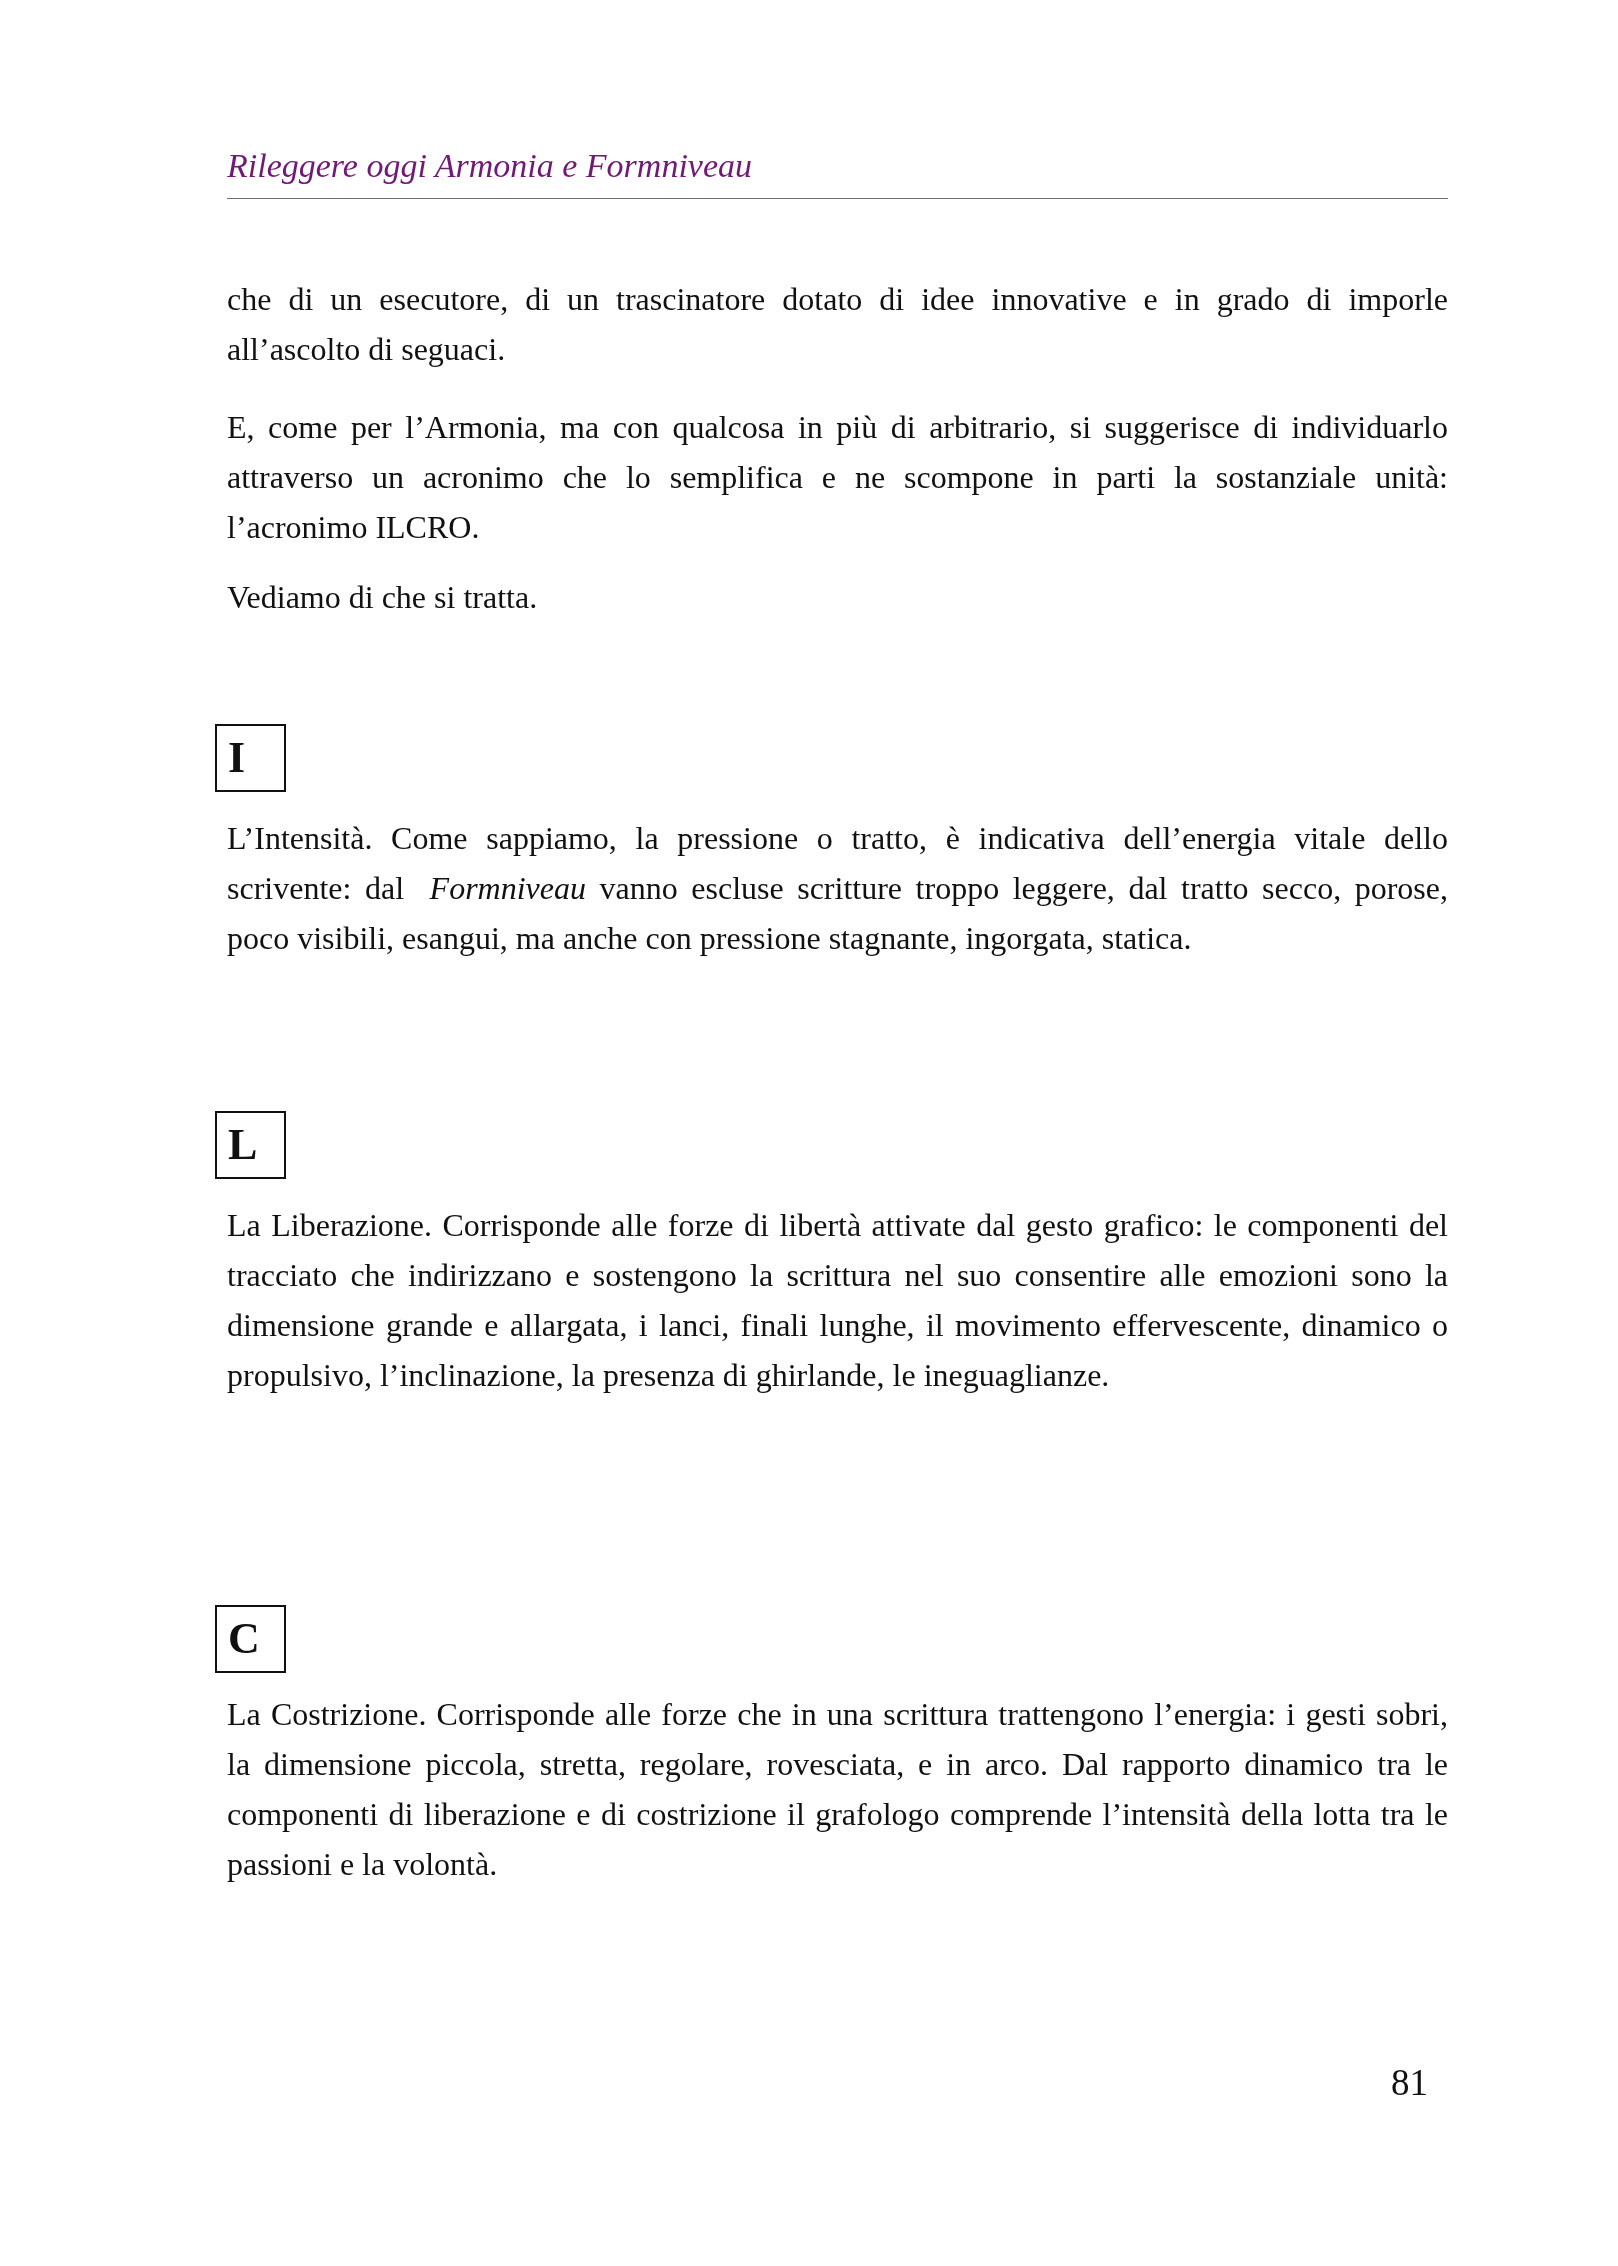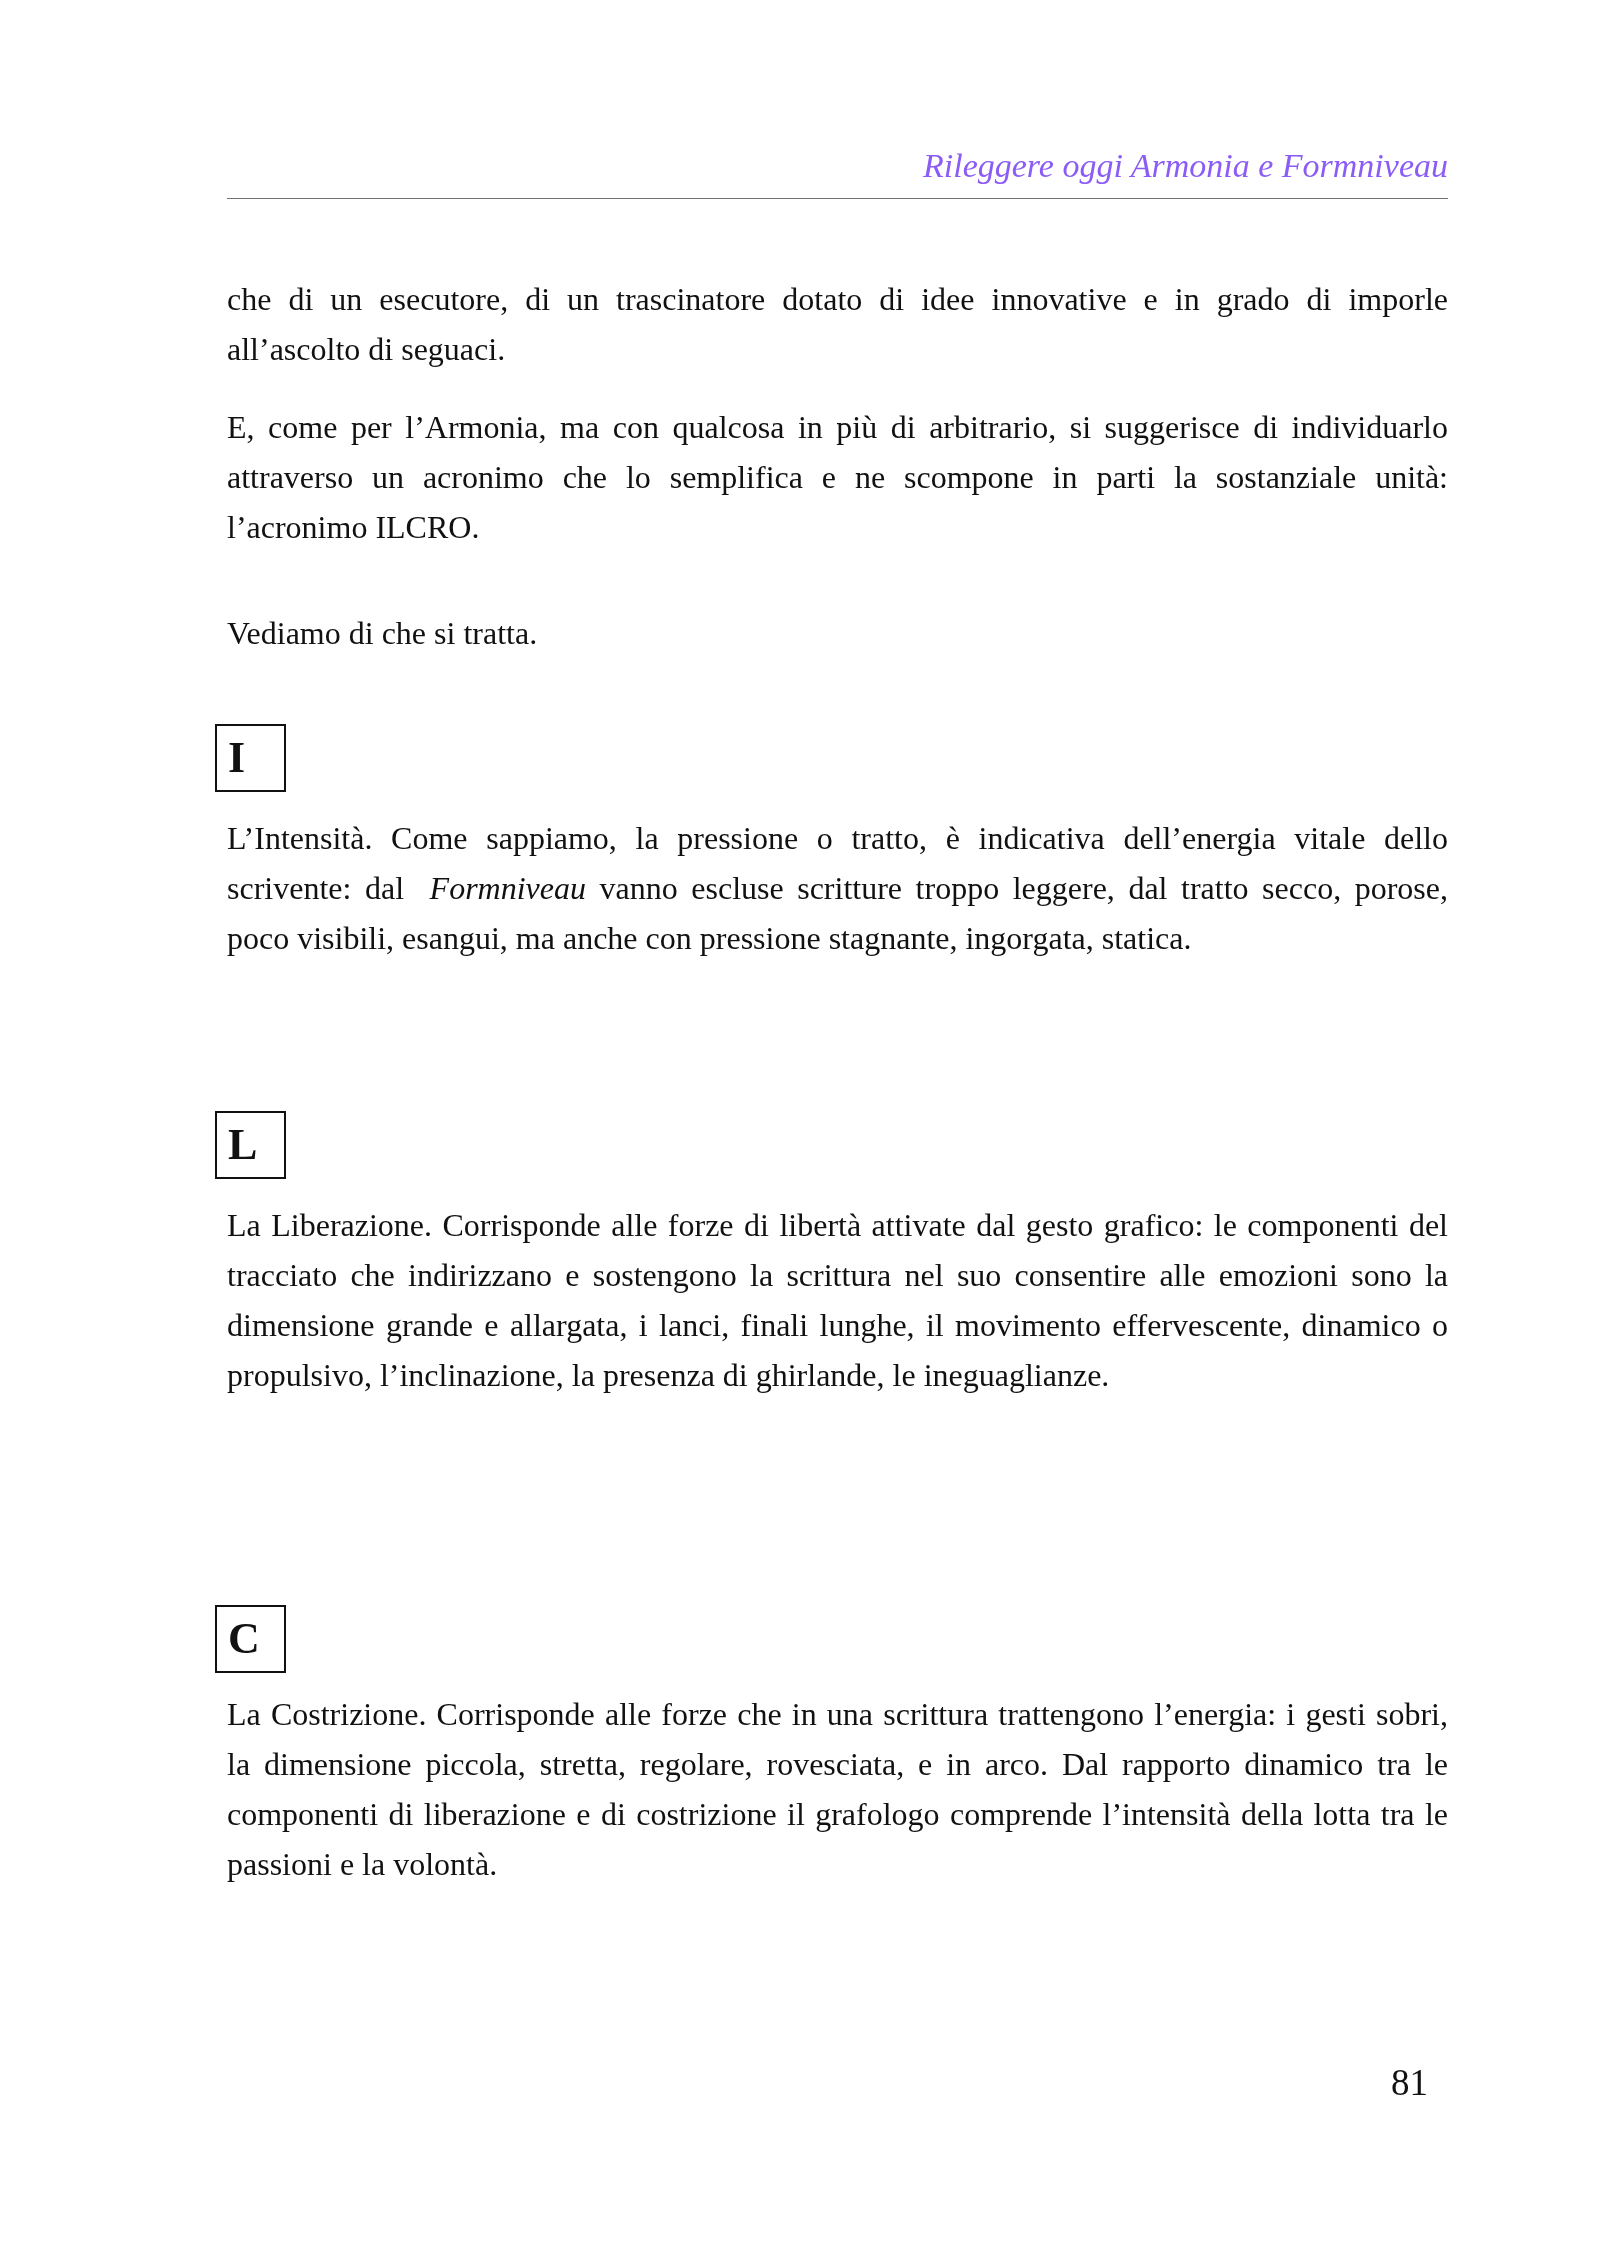--- a/index.html
+++ b/index.html
@@ -13,46 +13,44 @@
       position: relative;
       overflow: hidden;
       color: #111111;
       font-family: "Liberation Serif", "DejaVu Serif", serif;
     }
     .running-header {
       position: absolute;
       left: 227px;
       top: 144px;
       width: 1221px;
-      text-align: right;
       font-style: italic;
       font-size: 34px;
       line-height: 44px;
-      color: #8b5cf6;
+      color: #701a75;
     }
     .header-rule {
       position: absolute;
       left: 227px;
       top: 198px;
       width: 1221px;
       height: 0;
       border-top: 1.8px solid #707070;
     }
     .body-text {
       position: absolute;
       left: 227px;
       width: 1221px;
       font-size: 32px;
       line-height: 50px;
       text-align: justify;
       margin: 0;
     }
     .body-text.left {
       text-align: left;
-      margin-top: 36px;
     }
     .letter-box {
       position: absolute;
       left: 215px;
       width: 71px;
       height: 68px;
       border: 2.7px solid #111111;
       box-sizing: border-box;
       font-weight: bold;
       font-size: 44px;

